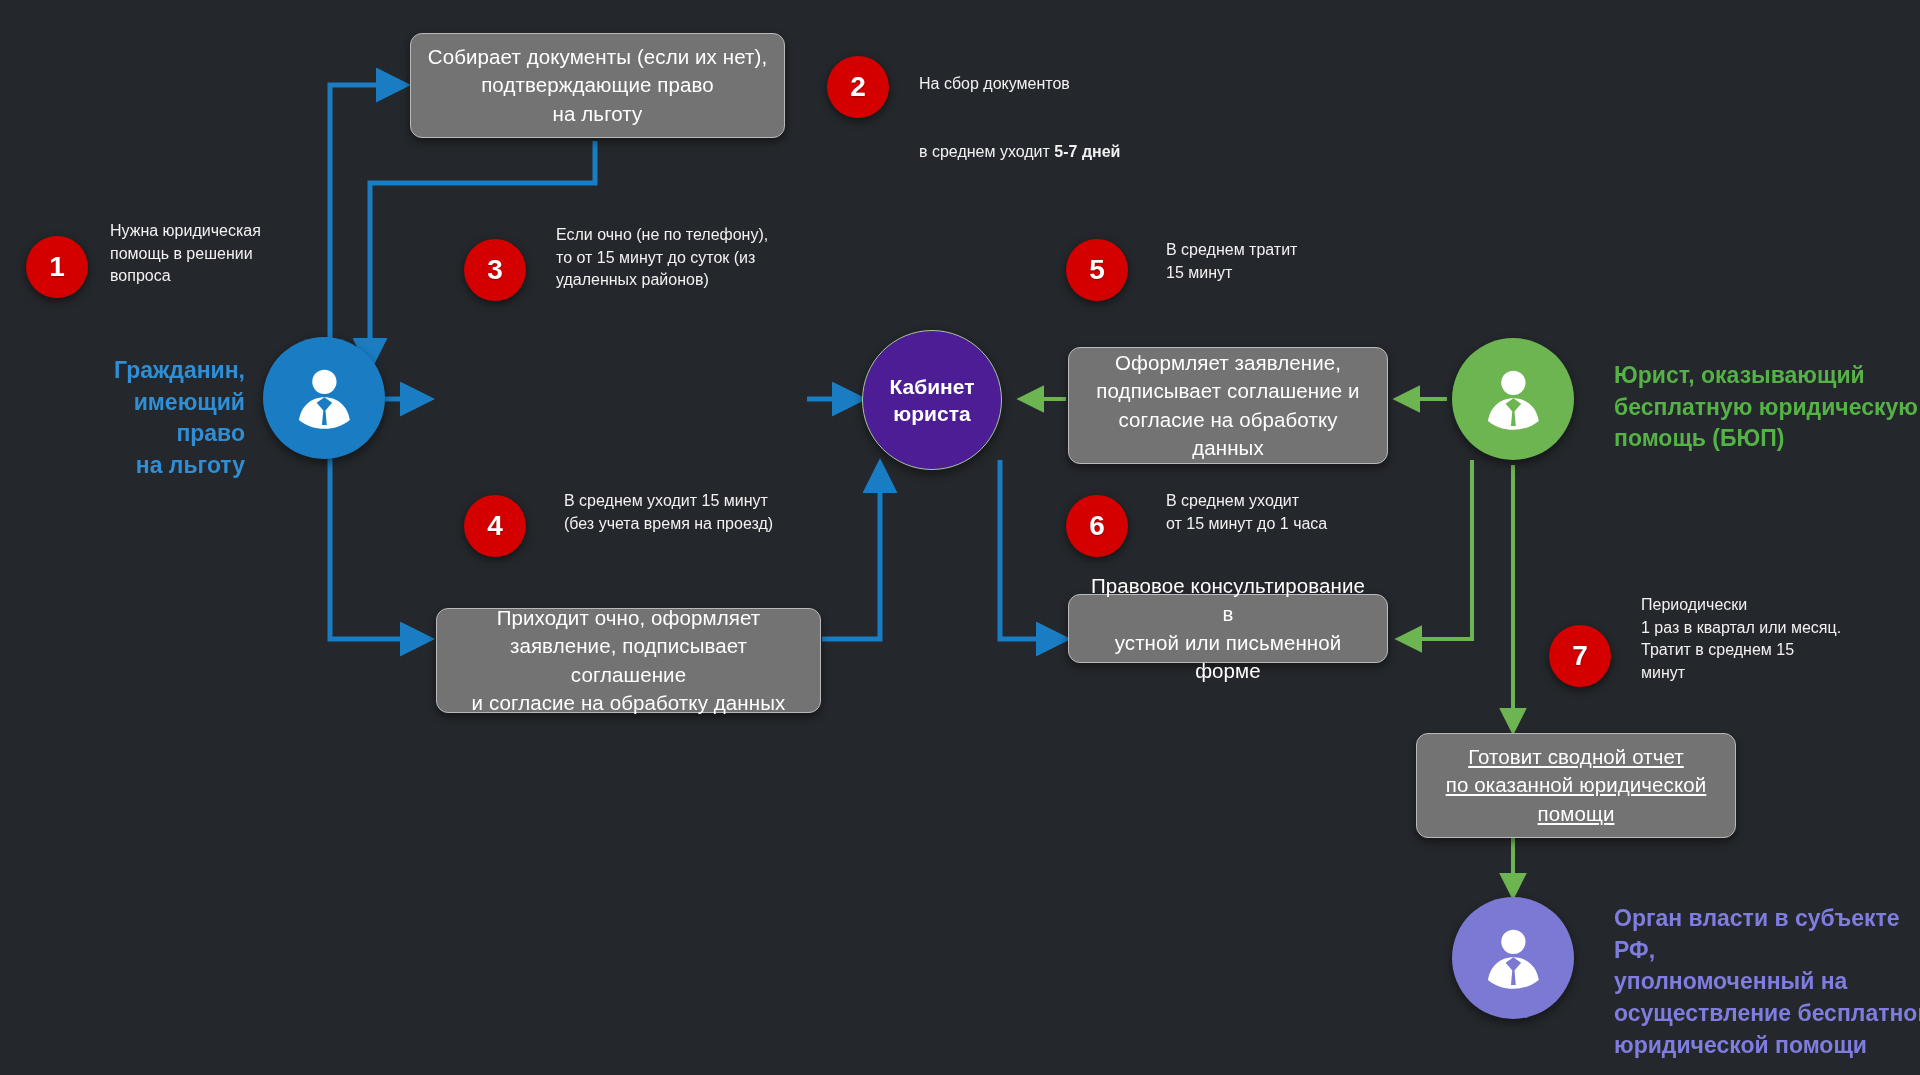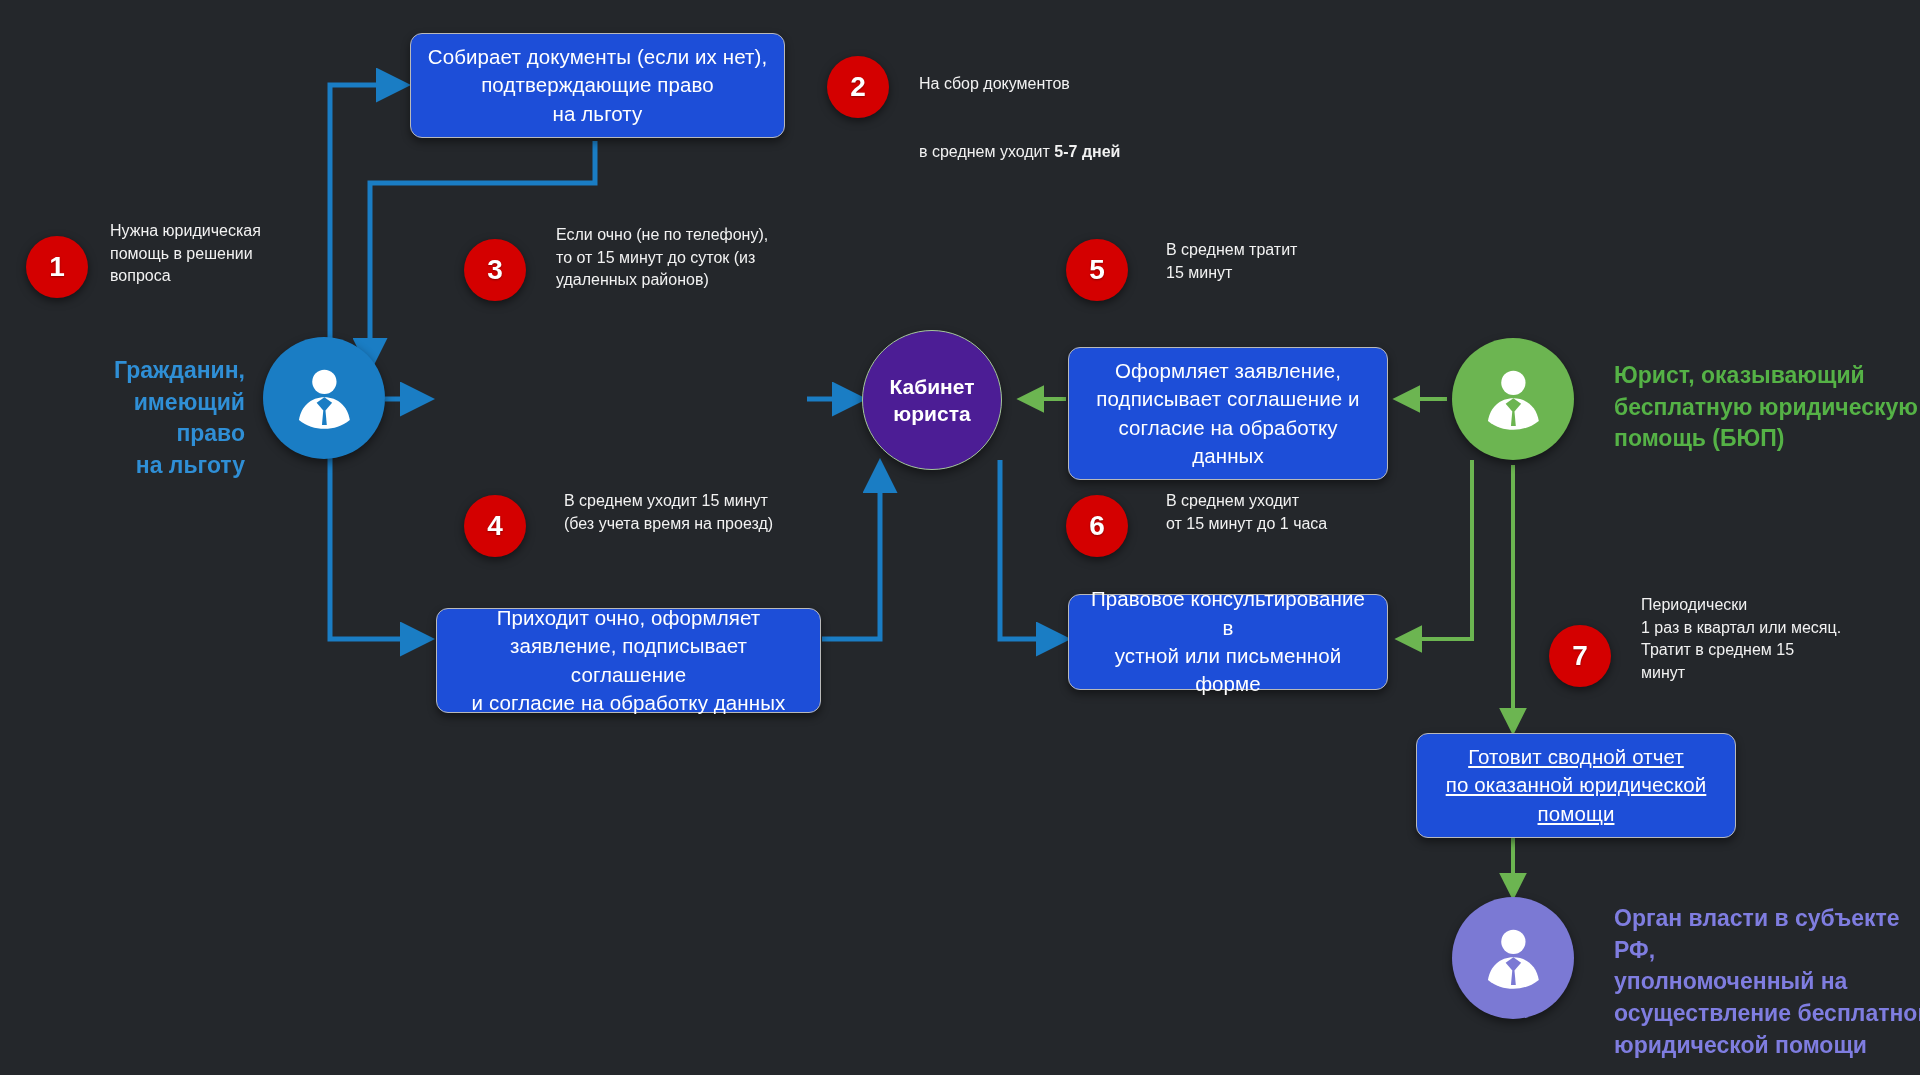--- a/index.html
+++ b/index.html
@@ -8,21 +8,21 @@
     font-family:"Liberation Sans","DejaVu Sans",sans-serif;
     background:#24272b;
   }
   #canvas{position:absolute;left:0;top:0;width:1920px;height:1075px;}
   #edges{position:absolute;left:0;top:0;width:1920px;height:1075px;pointer-events:none;}
 
   .node{position:absolute;box-sizing:border-box;}
 
   
   .box{
-    background:#1d4ed8;
+    background:#737373;
     border:1px solid #b9b9b9;
     border-radius:12px;
     color:#ffffff;
     display:flex;align-items:center;justify-content:center;
     text-align:center;
     font-size:20.5px;
     line-height:1.38;
     padding:10px 14px;
     box-shadow:0 4px 9px rgba(0,0,0,.45);
     letter-spacing:.1px;
@@ -149,21 +149,21 @@
   <div class="node badge" style="left:1066px;top:239px;width:62px;height:62px;">5</div>
   <div class="node note" style="left:1166px;top:239px;width:300px;">В среднем тратит
 15 минут</div>
 
 
   <div class="node circle green-place" style="left:862px;top:330px;width:140px;height:140px;">
     <span style="white-space:pre-line;">Кабинет
 юриста</span>
   </div>
 
-  <div class="node box" style="left:1068px;top:347px;width:320px;height:133px;">
+  <div class="node box" style="left:1068px;top:347px;width:320px;height:117px;">
     <span style="white-space:pre-line;">Оформляет заявление,
 подписывает соглашение и
 согласие на обработку данных</span>
   </div>
 
   <div class="node circle green-actor" style="left:1452px;top:338px;width:122px;height:122px;">
     <svg class="person-ico" viewBox="0 0 64 64">
       <circle cx="32" cy="17" r="11" fill="#ffffff"></circle>
       <path d="M32 31c-12 0-21 8-23 20.5 7 5.5 14.5 8 23 8s16-2.5 23-8C53 39 44 31 32 31z" fill="#ffffff"></path>
       <path d="M32 31 L25 36 L32 44 L39 36 Z" fill="#6cb551"></path>
@@ -182,21 +182,21 @@
   <div class="node badge" style="left:1066px;top:495px;width:62px;height:62px;">6</div>
   <div class="node note" style="left:1166px;top:490px;width:320px;">В среднем уходит
 от 15 минут до 1 часа</div>
 
   <div class="node box" style="left:436px;top:588px;width:385px;height:105px;margin-top:20px;">
     <span style="white-space:pre-line;">Приходит очно, оформляет
 заявление, подписывает соглашение
 и согласие на обработку данных</span>
   </div>
 
-  <div class="node box" style="left:1068px;top:594px;width:320px;height:96px;">
+  <div class="node box" style="left:1068px;top:594px;width:320px;height:69px;">
     <span style="white-space:pre-line;">Правовое консультирование в
 устной или письменной форме</span>
   </div>
 
   <div class="node badge" style="left:1549px;top:625px;width:62px;height:62px;">7</div>
   <div class="node note" style="left:1641px;top:594px;width:300px;">Периодически
 1 раз в квартал или месяц.
 Тратит в среднем 15
 минут</div>
 

